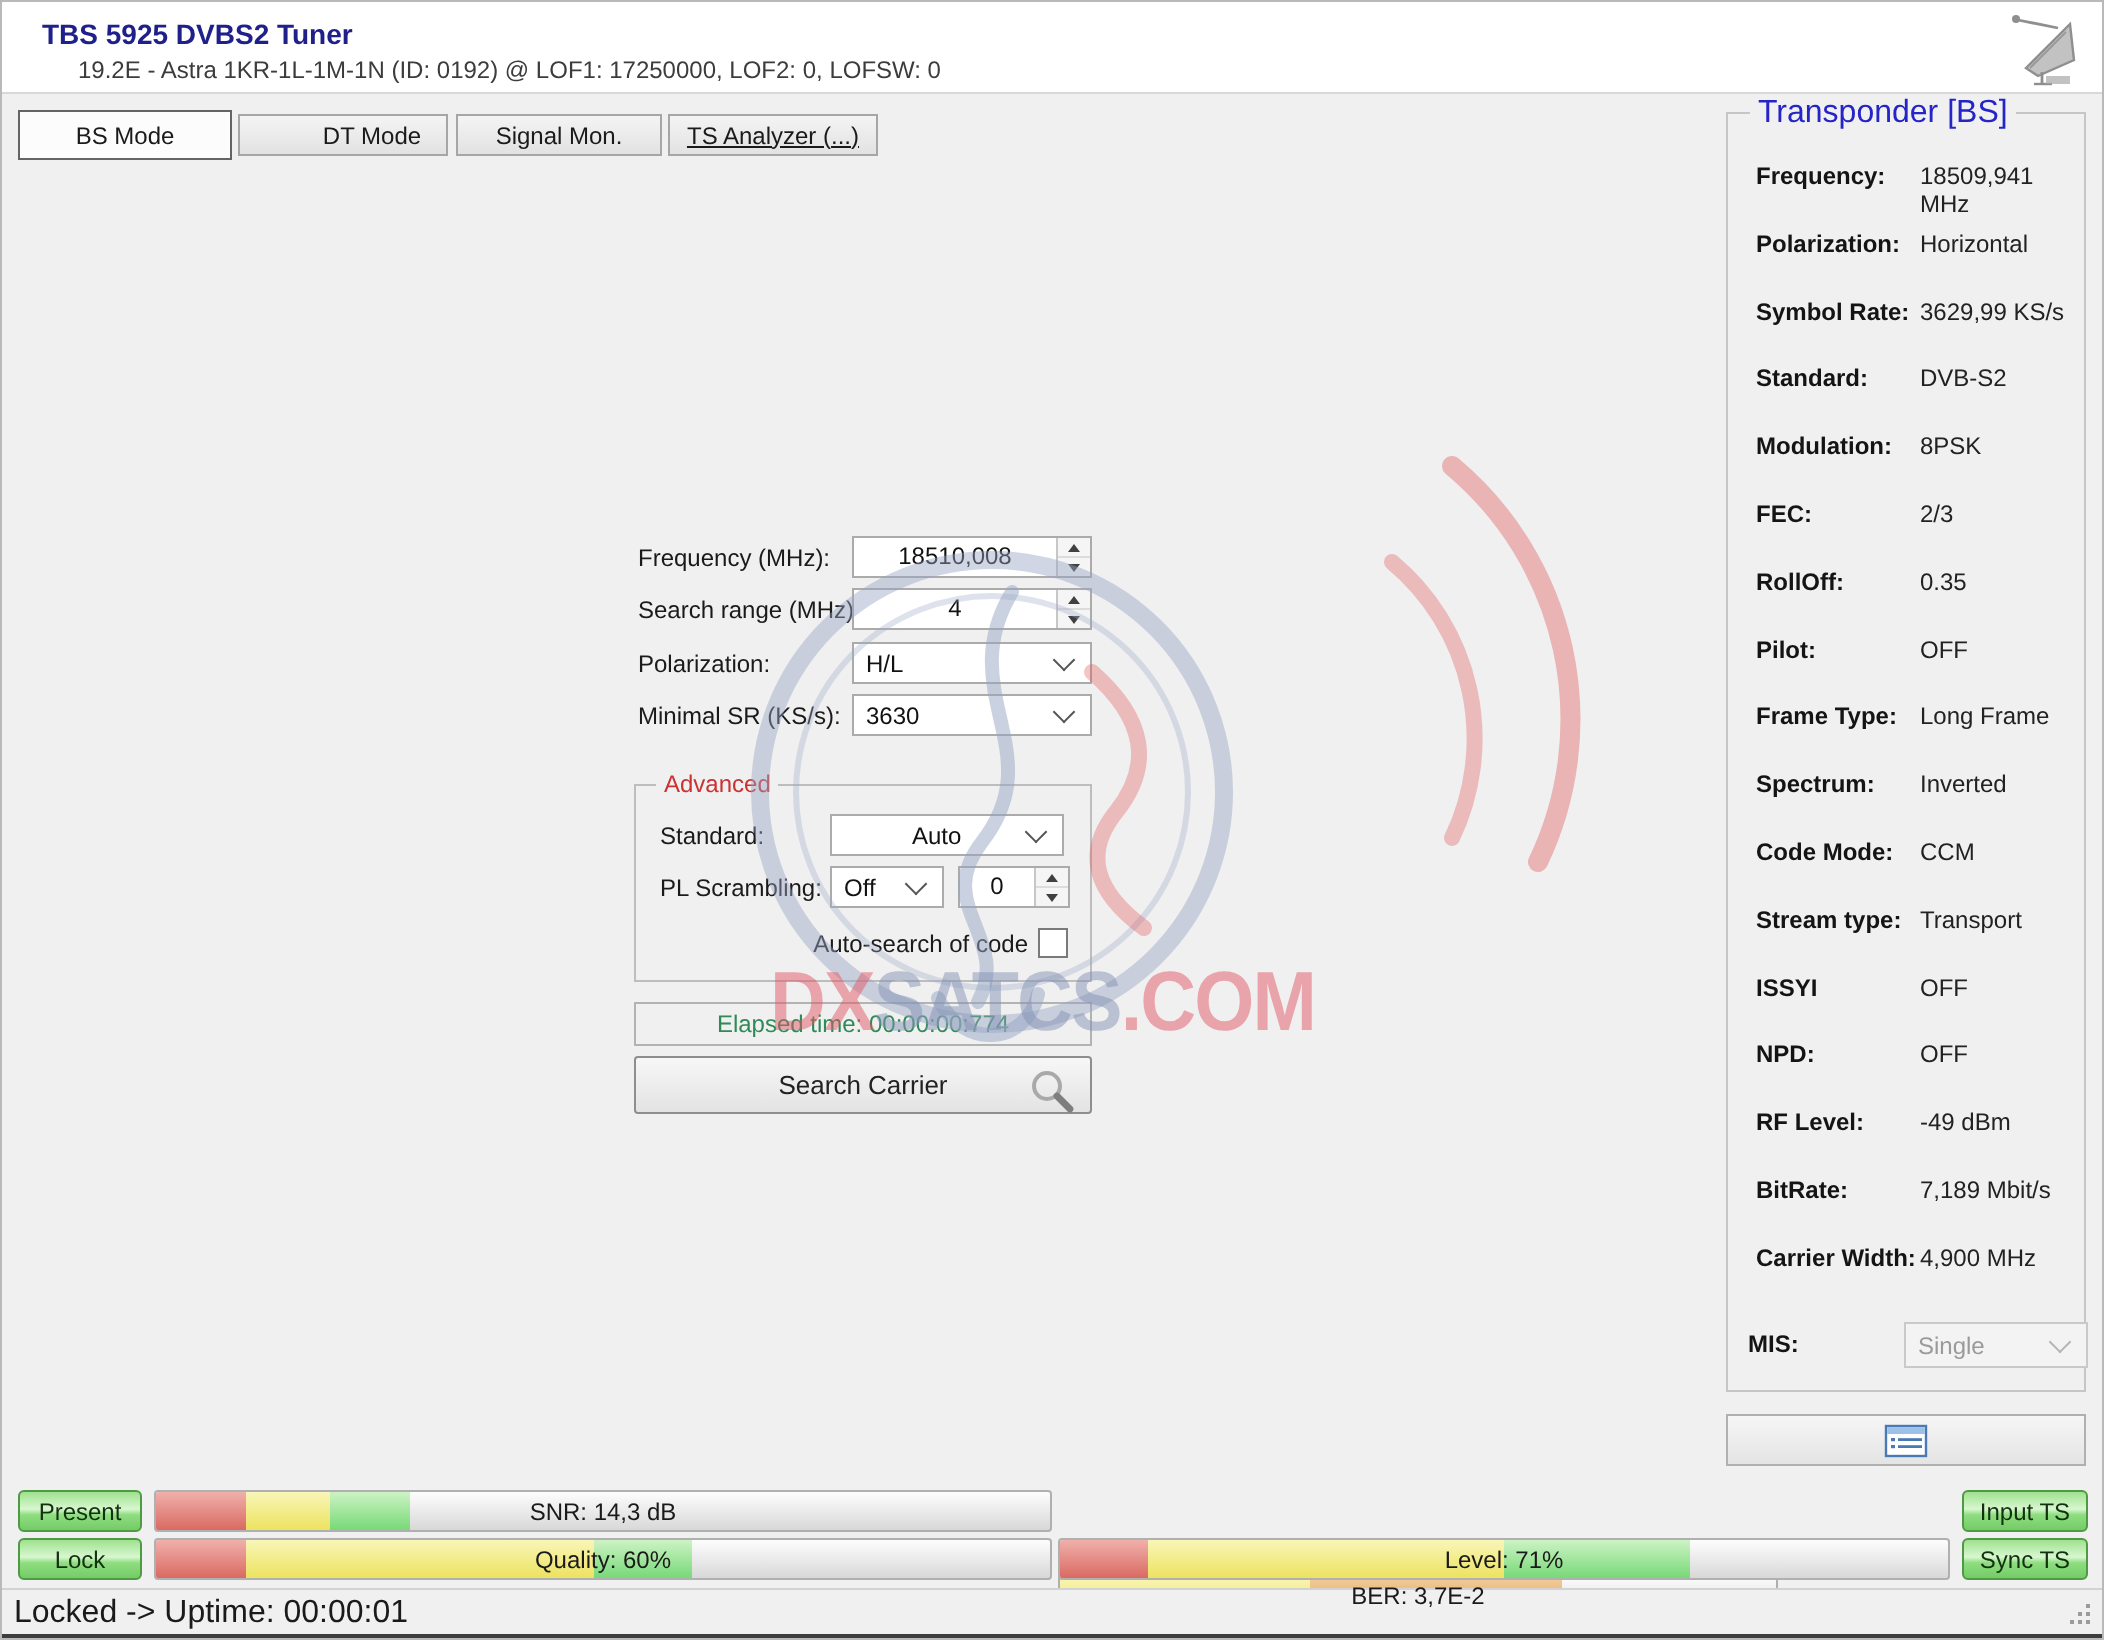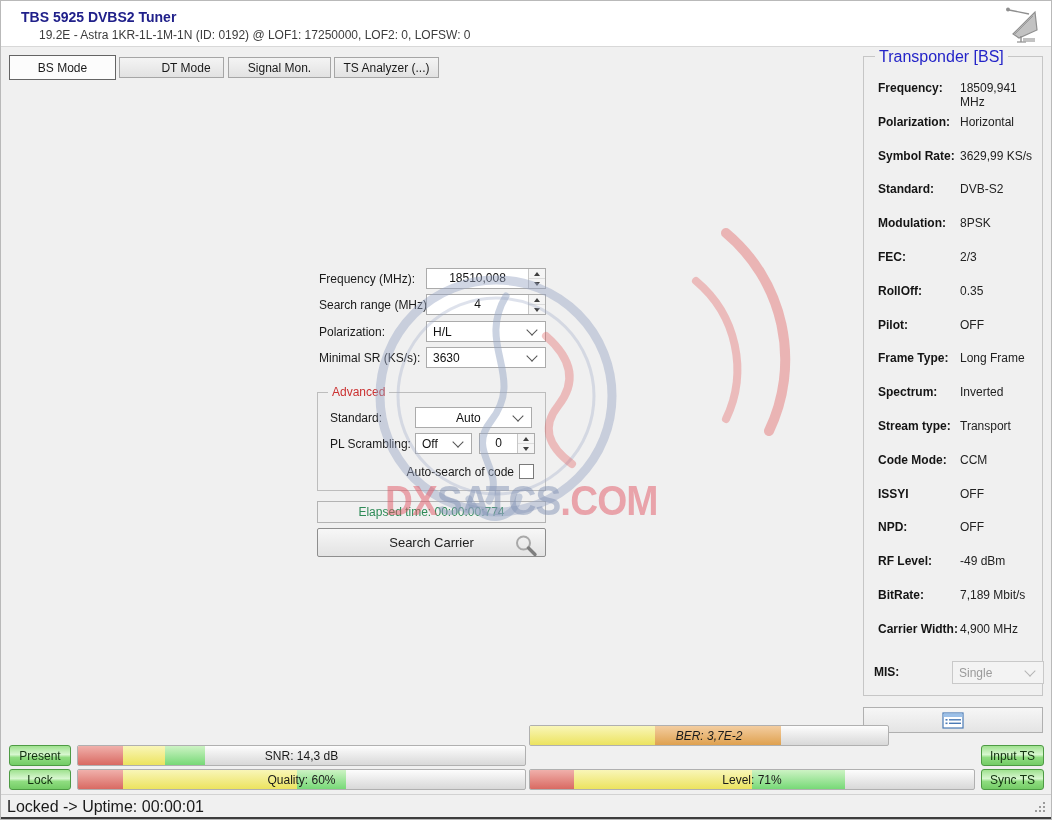--- a/index.html
+++ b/index.html
@@ -85,21 +85,21 @@
       <circle cx="9" cy="5.5" r="2" fill="#8f8f8f"></circle>
       <line x1="22" y1="32" x2="22" y2="38" stroke="#8f8f8f" stroke-width="1.4"></line>
       <line x1="18" y1="38" x2="27" y2="38" stroke="#8f8f8f" stroke-width="1.2"></line>
       <rect x="24" y="34" width="12" height="4" fill="#a8a8a8" opacity="0.7"></rect>
     </svg>
   </div>
 
   <div class="tabbtn active abs" style="left:8px;top:54px;width:107px;height:25px;">BS Mode</div>
   <div class="tabbtn abs" style="left:118px;top:56px;width:105px;height:21px;padding-left:29px;">DT Mode</div>
   <div class="tabbtn abs" style="left:227px;top:56px;width:103px;height:21px;">Signal Mon.</div>
-  <div class="tabbtn abs" style="left:333px;top:56px;width:105px;height:21px;">TS Analyzer (...)</div>
+  <div class="tabbtn abs" style="left:333px;top:56px;width:105px;height:21px;text-decoration:underline;">TS Analyzer (...)</div>
 
   <div class="lbl abs" style="left:318px;top:271px;">Frequency (MHz):</div>
   <div class="numbox abs" style="left:425px;top:267px;width:120px;height:21px;">
     <div class="numval">18510,008</div>
     <div class="spin">
         <div>
           <span class="tri-up"></span>
         </div>
         <div>
           <span class="tri-dn"></span>
@@ -207,26 +207,26 @@
         </div>
       <div class="tp-row">
           <span class="tp-label">Frame Type:</span>
           <span class="tp-value">Long Frame</span>
         </div>
       <div class="tp-row">
           <span class="tp-label">Spectrum:</span>
           <span class="tp-value">Inverted</span>
         </div>
       <div class="tp-row">
+          <span class="tp-label">Code Mode:</span>
+          <span class="tp-value">CCM</span>
+        </div>
+      <div class="tp-row">
           <span class="tp-label">Stream type:</span>
           <span class="tp-value">Transport</span>
-        </div>
-      <div class="tp-row">
-          <span class="tp-label">Code Mode:</span>
-          <span class="tp-value">CCM</span>
         </div>
       <div class="tp-row">
           <span class="tp-label">ISSYI</span>
           <span class="tp-value">OFF</span>
         </div>
       <div class="tp-row">
           <span class="tp-label">NPD:</span>
           <span class="tp-value">OFF</span>
         </div>
       <div class="tp-row">
@@ -262,21 +262,21 @@
     </svg>
   </div>
 
   <div class="indbtn abs" style="left:8px;top:744px;">Present</div>
   <div class="bar abs" style="left:76px;top:744px;width:449px;">
       <div class="seg seg-green" style="left: 19.5%; width: 9%;"></div>
       <div class="seg seg-yellow" style="left: 10%; width: 9.5%;"></div>
       <div class="seg seg-red" style="left: 0%; width: 10%;"></div>
     <div class="bar-text">SNR: 14,3 dB</div>
   </div>
-  <div class="bar abs" style="left:528px;top:724px;width:360px;font-style:italic;">
+  <div class="bar abs" style="left:528px;top:786px;width:360px;">
       <div class="seg seg-orange" style="left: 35%; width: 35%;"></div>
       <div class="seg seg-yellow" style="left: 0%; width: 35%;"></div>
     <div class="bar-text">BER: 3,7E-2</div>
   </div>
   <div class="indbtn abs" style="left:980px;top:744px;width:63px;">Input TS</div>
 
   <div class="indbtn abs" style="left:8px;top:768px;">Lock</div>
   <div class="bar abs" style="left:76px;top:768px;width:449px;">
       <div class="seg seg-green" style="left: 49%; width: 11%;"></div>
       <div class="seg seg-yellow" style="left: 10%; width: 39%;"></div>

